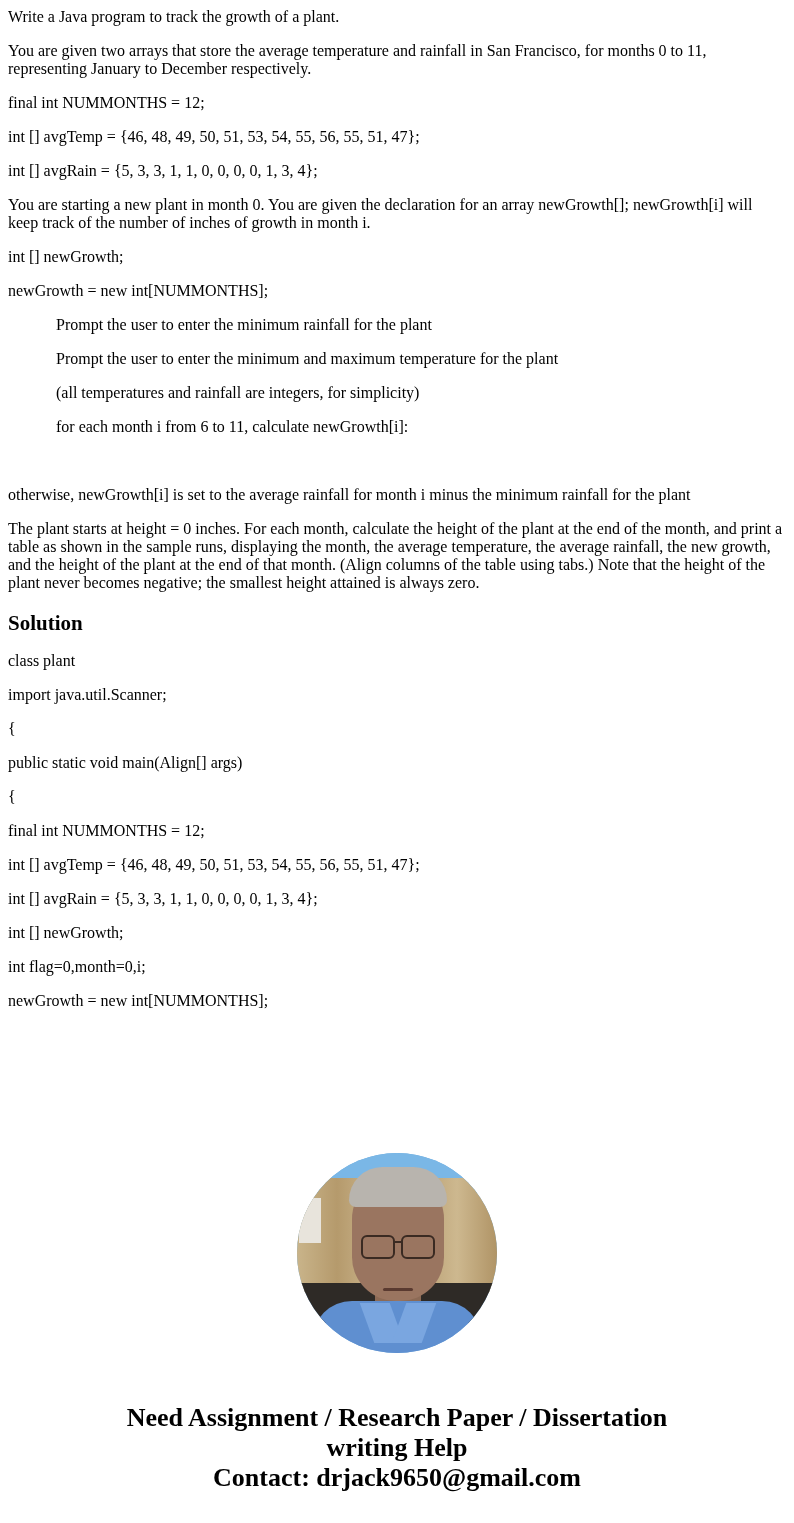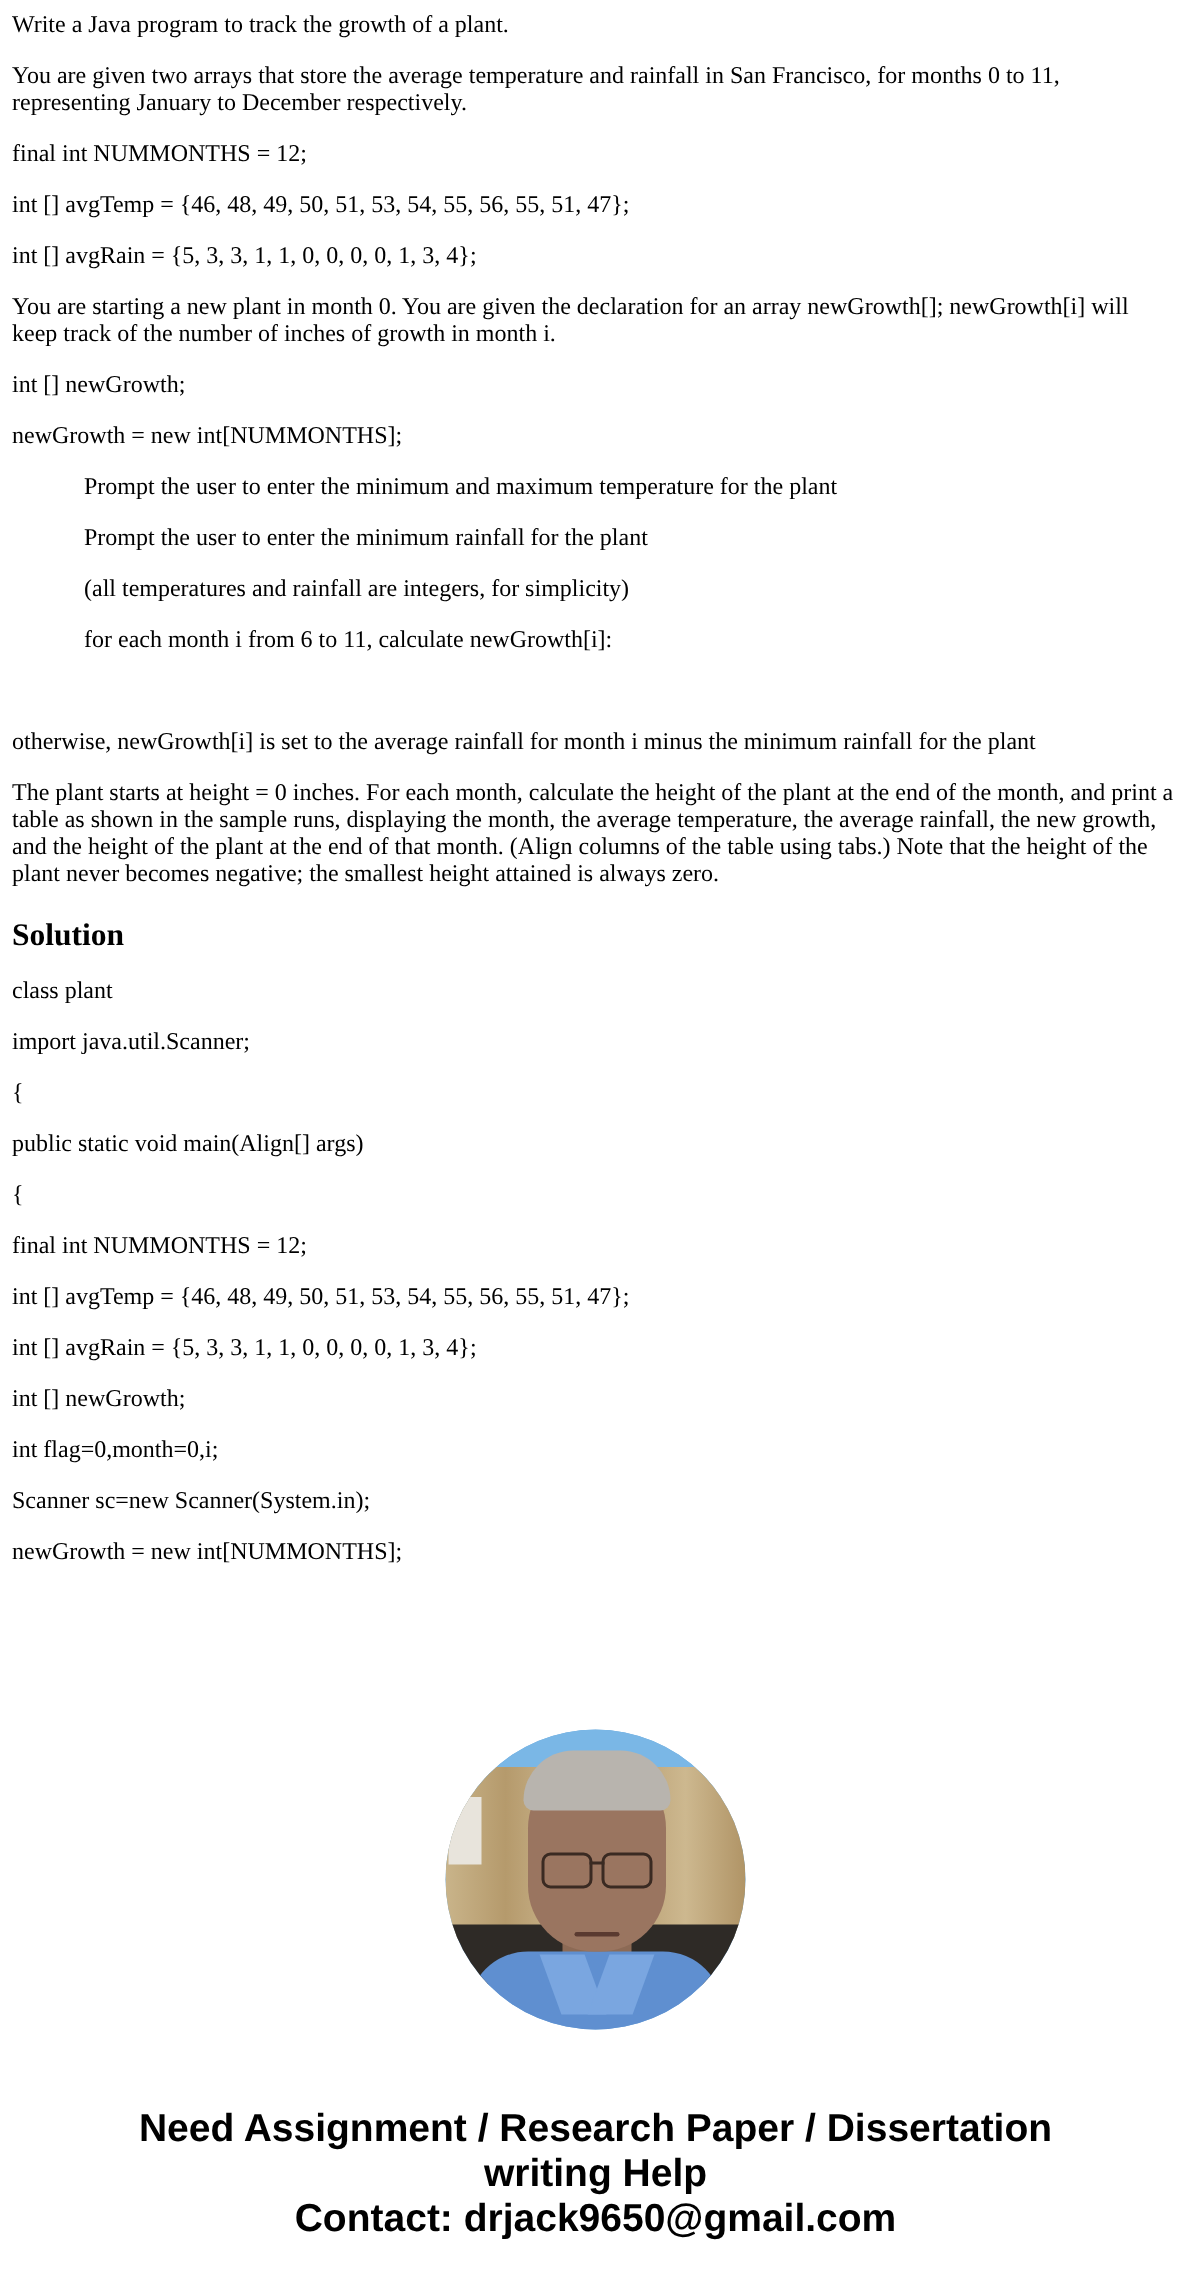--- a/index.html
+++ b/index.html
@@ -63,61 +63,60 @@
     .av-glass-r { position:absolute; left:104px; top:82px; width:30px; height:20px; border:2px solid #3a2a22; border-radius:6px; }
     .av-bridge { position:absolute; left:96px; top:88px; width:10px; height:2px; background:#3a2a22; }
     .av-mouth { position:absolute; left:86px; top:135px; width:30px; height:3px; background:#5a3a30; border-radius:2px; }
 
     .promo {
       position: absolute;
       left: 0;
       top: 1403px;
       width: 794px;
       text-align: center;
-      font-family: Liberation Sans, sans-serif;
+      font-family: Liberation Serif, serif;
       font-weight: bold;
       font-size: 26px;
       line-height: 30px;
       color: #000000;
     }
     .promo div { margin: 0; }
   </style>
 </head>
 <body>
 
 <div class="content">
   <p>Write a Java program to track the growth of a plant.</p>
   <p>You are given two arrays that store the average temperature and rainfall in San Francisco, for months 0 to 11, representing January to December respectively.</p>
   <p>final int NUMMONTHS = 12;</p>
   <p>int [] avgTemp = {46, 48, 49, 50, 51, 53, 54, 55, 56, 55, 51, 47};</p>
   <p>int [] avgRain = {5, 3, 3, 1, 1, 0, 0, 0, 0, 1, 3, 4};</p>
   <p>You are starting a new plant in month 0. You are given the declaration for an array newGrowth[]; newGrowth[i] will keep track of the number of inches of growth in month i.</p>
   <p>int [] newGrowth;</p>
   <p>newGrowth = new int[NUMMONTHS];</p>
+  <p class="indent">Prompt the user to enter the minimum rainfall for the plant</p>
   <p class="indent">Prompt the user to enter the minimum and maximum temperature for the plant</p>
-  <p class="indent">Prompt the user to enter the minimum rainfall for the plant</p>
   <p class="indent">(all temperatures and rainfall are integers, for simplicity)</p>
   <p class="indent">for each month i from 6 to 11, calculate newGrowth[i]:</p>
   <div class="spacer"></div>
   <p>otherwise, newGrowth[i] is set to the average rainfall for month i minus the minimum rainfall for the plant</p>
   <p>The plant starts at height = 0 inches. For each month, calculate the height of the plant at the end of the month, and print a table as shown in the sample runs, displaying the month, the average temperature, the average rainfall, the new growth, and the height of the plant at the end of that month. (Align columns of the table using tabs.) Note that the height of the plant never becomes negative; the smallest height attained is always zero.</p>
 
   <h3>Solution</h3>
 
   <p>class plant</p>
   <p>import java.util.Scanner;</p>
   <p>{</p>
   <p>public static void main(Align[] args)</p>
   <p>{</p>
   <p>final int NUMMONTHS = 12;</p>
   <p>int [] avgTemp = {46, 48, 49, 50, 51, 53, 54, 55, 56, 55, 51, 47};</p>
   <p>int [] avgRain = {5, 3, 3, 1, 1, 0, 0, 0, 0, 1, 3, 4};</p>
   <p>int [] newGrowth;</p>
   <p>int flag=0,month=0,i;</p>
-  <p>Scanner sc=new Scanner(System.in);</p>
   <p>newGrowth = new int[NUMMONTHS];</p>
 </div>
 
 <div class="avatar-wrap">
   <div class="av-sky"></div>
   <div class="av-wall"></div>
   <div class="av-switch"></div>
   <div class="av-dark"></div>
   <div class="av-neck"></div>
   <div class="av-shirt"></div>

